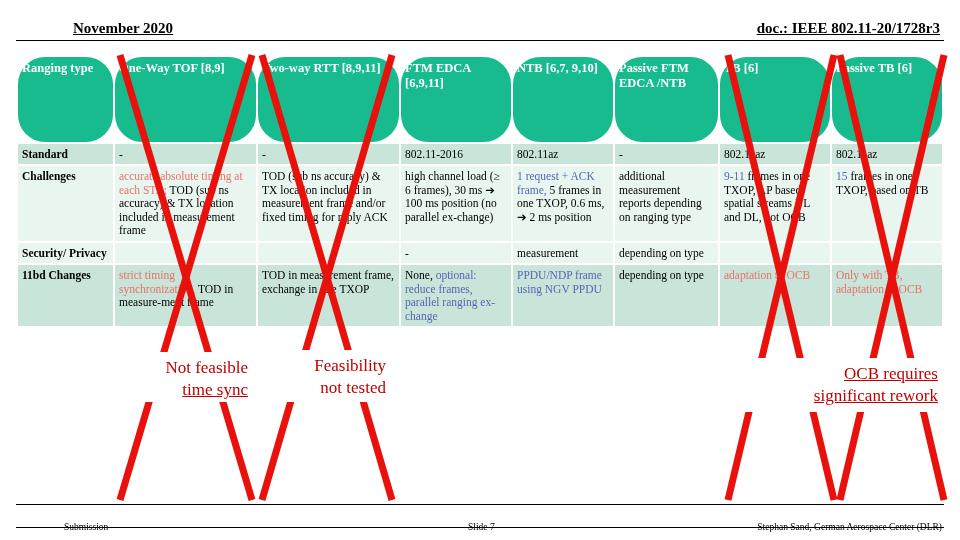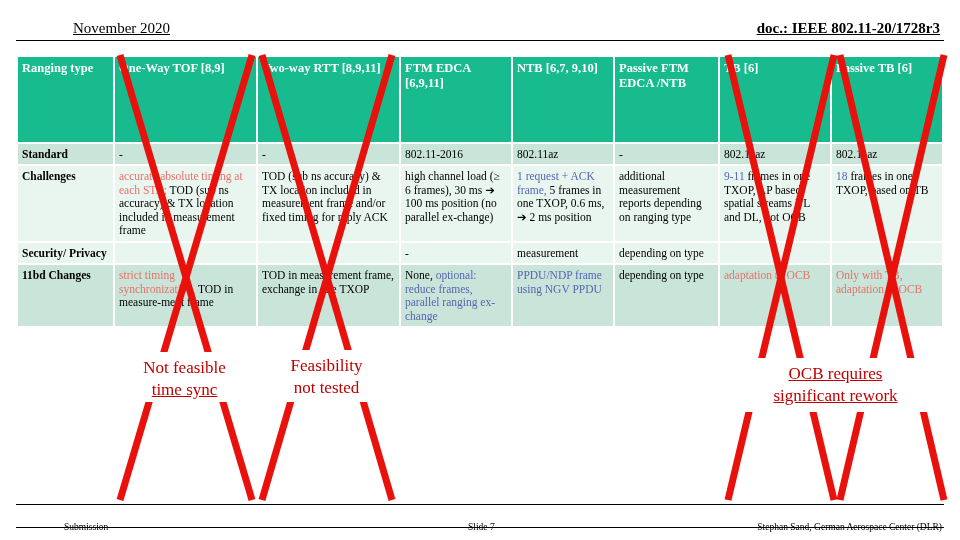--- a/index.html
+++ b/index.html
@@ -19,21 +19,21 @@
   
   .hdr {
     position: absolute;
     top: 6px; left: 16px; right: 16px;
     height: 34px;
     border-bottom: 1.6px solid #000;
   }
   .hdr-left {
     position: absolute;
     left: 57px; bottom: 3px;
-    font-size: 15px; font-weight: normal; color: #000;
+    font-size: 15px; font-weight: bold; color: #000;
     text-decoration: underline;
     white-space: nowrap;
   }
   .hdr-right {
     position: absolute;
     right: 4px; bottom: 3px;
     font-size: 15px; font-weight: bold; color: #000;
     text-decoration: underline;
     white-space: nowrap;
   }
@@ -60,20 +60,21 @@
     word-wrap: break-word;
   }
   
   tr.head td {
     background: #17bb8e;
     color: #ffffff;
     font-weight: bold;
     font-size: 12.5px;
     line-height: 1.2;
     height: 78px;
+    border-radius: 27px;
   }
   
   tr.alt td { background: #c9e4d8; }
   tr.pale td { background: #e9f5ef; margin-top: 24px; }
 
   td.rowlabel {
     font-weight: bold;
     font-size: 12.5px;
     background: #dceee3;
   }
@@ -91,21 +92,21 @@
     position: absolute;
     left: 0; top: 0; width: 960px; height: 540px;
     pointer-events: none;
   }
 
   
   .callout {
     position: absolute;
     background: #ffffff;
     color: #c00000;
-    text-align: center;
+    text-align: right;
     font-size: 17px;
     line-height: 1.28;
     padding: 5px 6px;
     box-sizing: border-box;
   }
 
   
   .ftr {
     position: absolute;
     left: 16px; right: 16px; bottom: 12px;
@@ -168,21 +169,21 @@
             <td><span>802.11az</span></td>
           </tr>
           <tr class="pale">
             <td class="rowlabel">Challenges</td>
             <td><span class="red">accurate absolute timing at each STA;</span><span> TOD (sub ns accuracy) &amp; TX location included in measurement frame</span></td>
             <td><span>TOD (sub ns accuracy) &amp; TX location included in measurement frame and/or fixed timing for reply ACK</span></td>
             <td><span>high channel load (≥ 6 frames), 30 ms ➔ 100 ms position (no parallel ex-change)</span></td>
             <td><span class="blue">1 request + ACK frame,</span><span> 5 frames in one TXOP, 0.6 ms, ➔ 2 ms position</span></td>
             <td><span>additional measurement reports depending on ranging type</span></td>
             <td><span class="blue">9-11</span><span> frames in one TXOP, AP based, spatial streams UL and DL, not OCB</span></td>
-            <td><span class="blue">18</span><span> frames in one TXOP, based on TB</span></td>
+            <td><span class="blue">15</span><span> frames in one TXOP, based on TB</span></td>
           </tr>
           <tr class="pale">
             <td class="rowlabel">Security/ Privacy</td>
             <td></td>
             <td></td>
             <td><span>-</span></td>
             <td><span>measurement</span></td>
             <td><span>depending on type</span></td>
             <td></td>
             <td></td>

